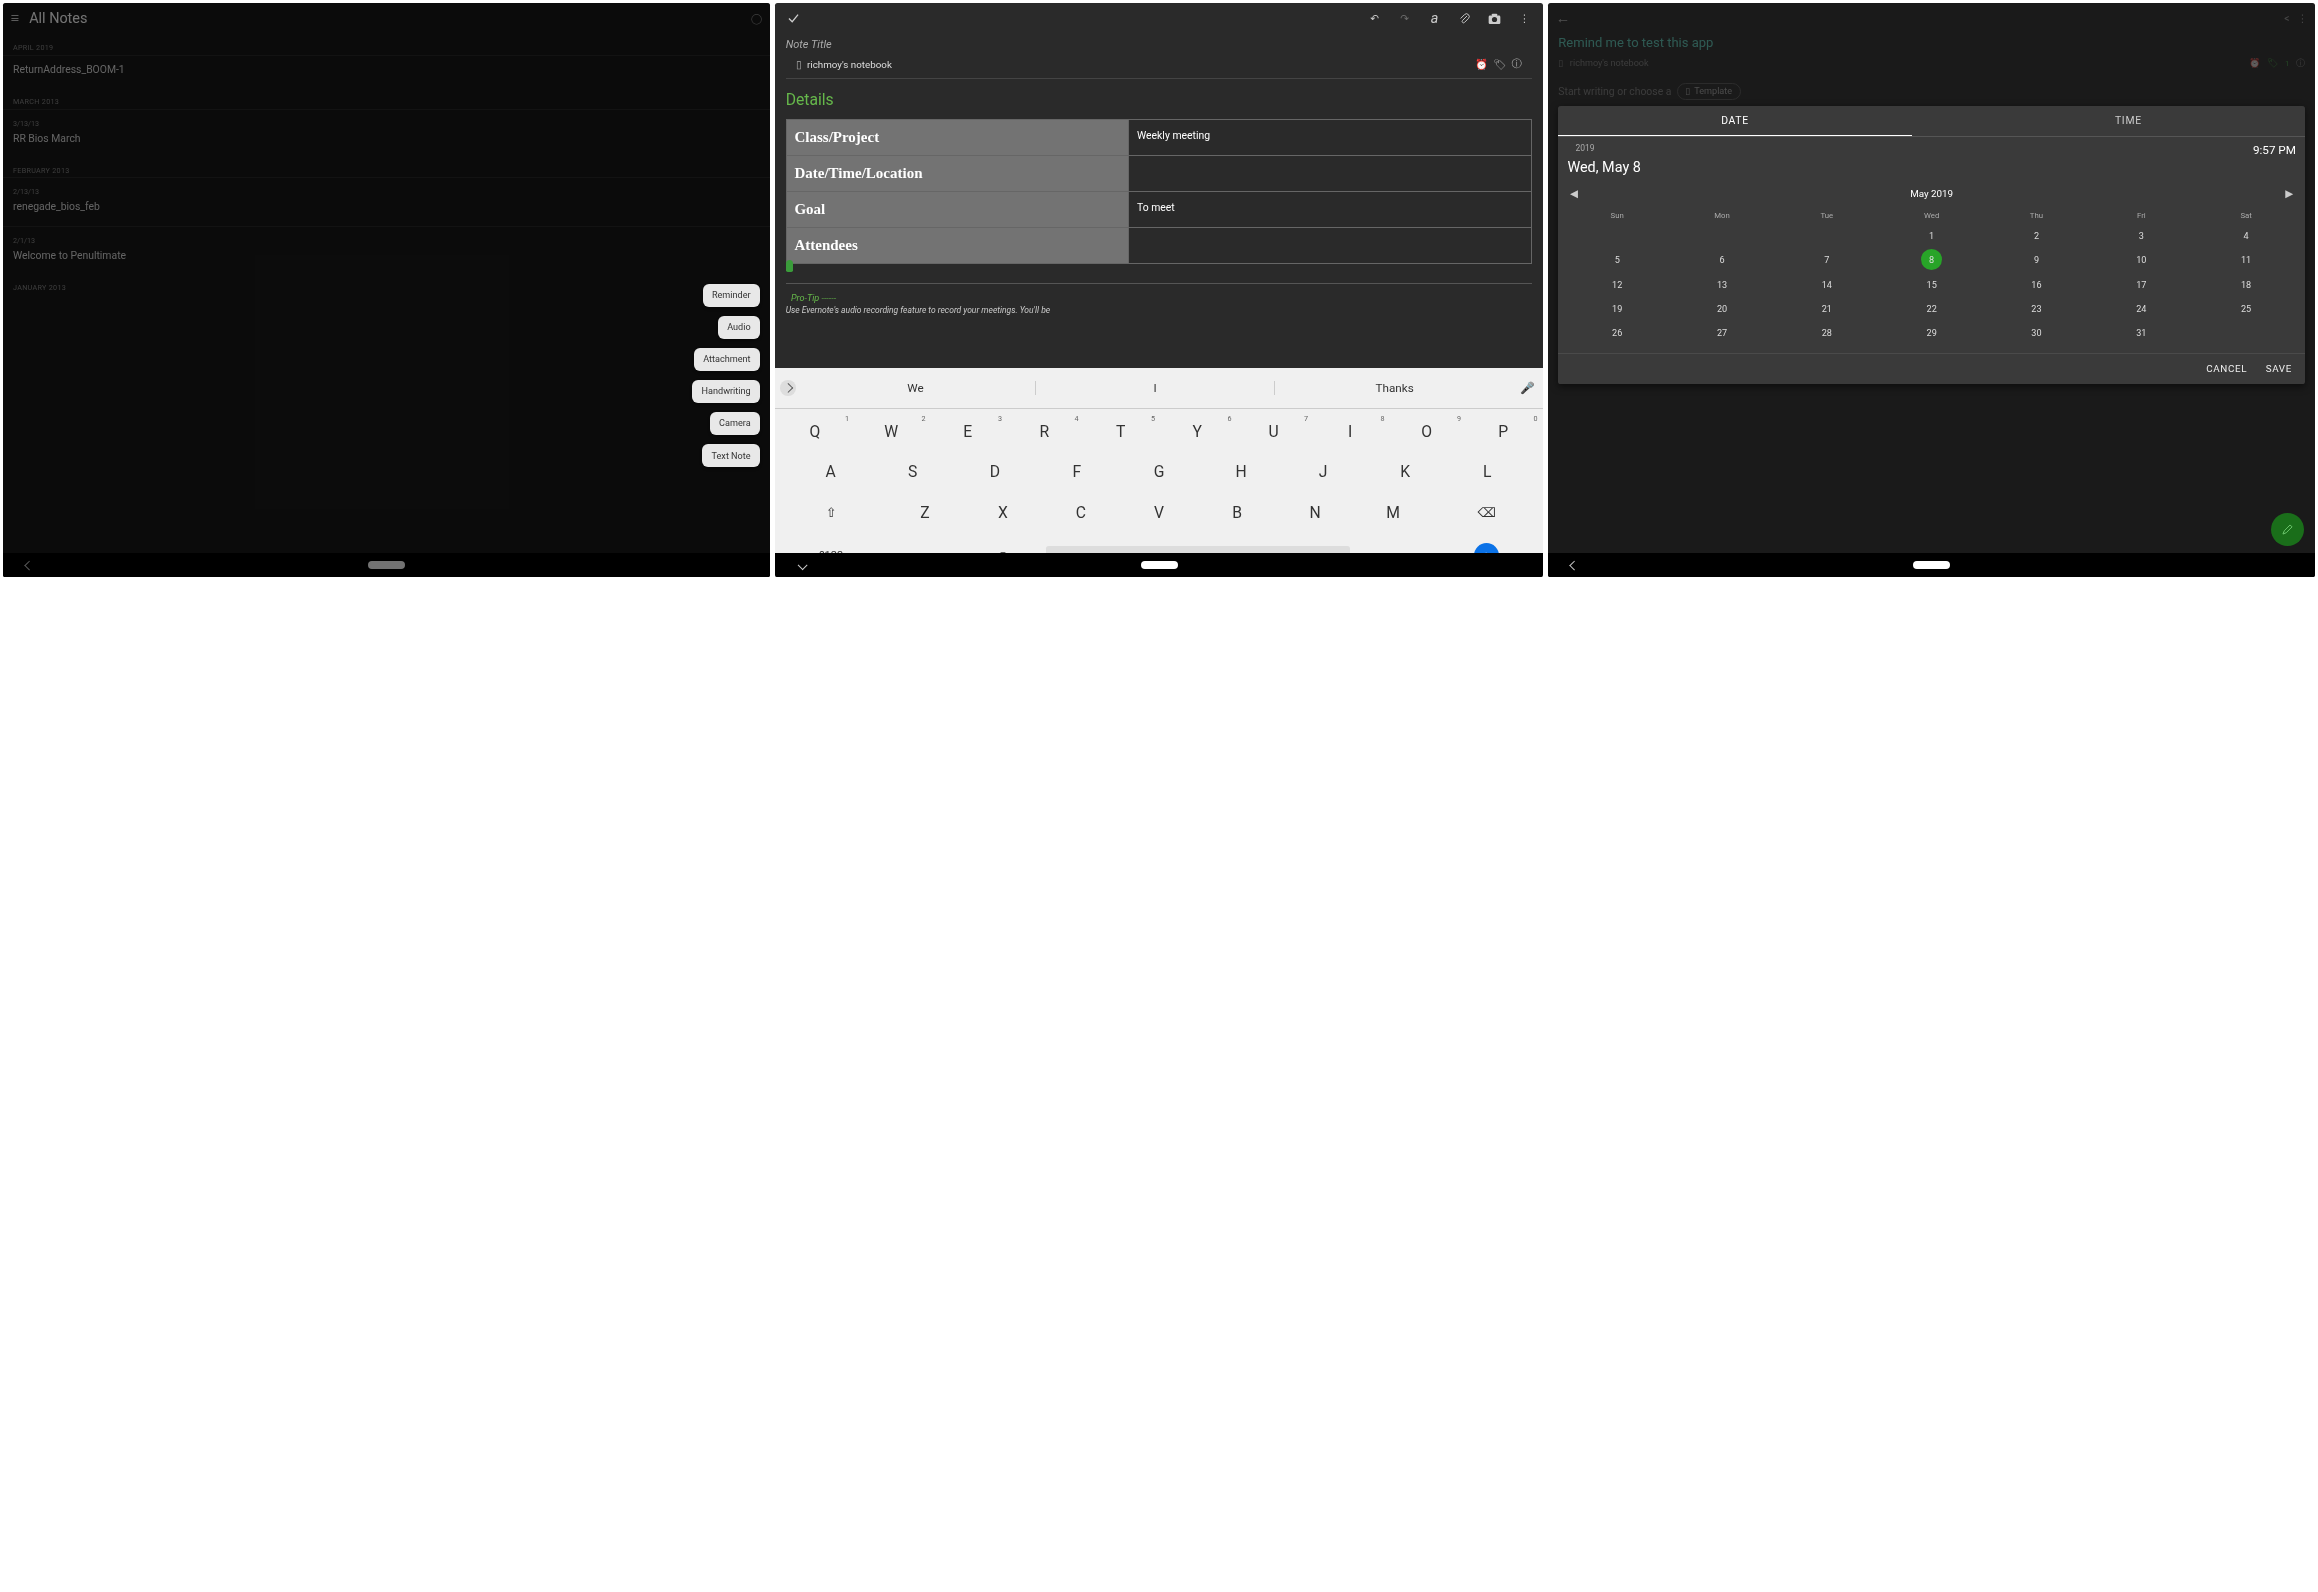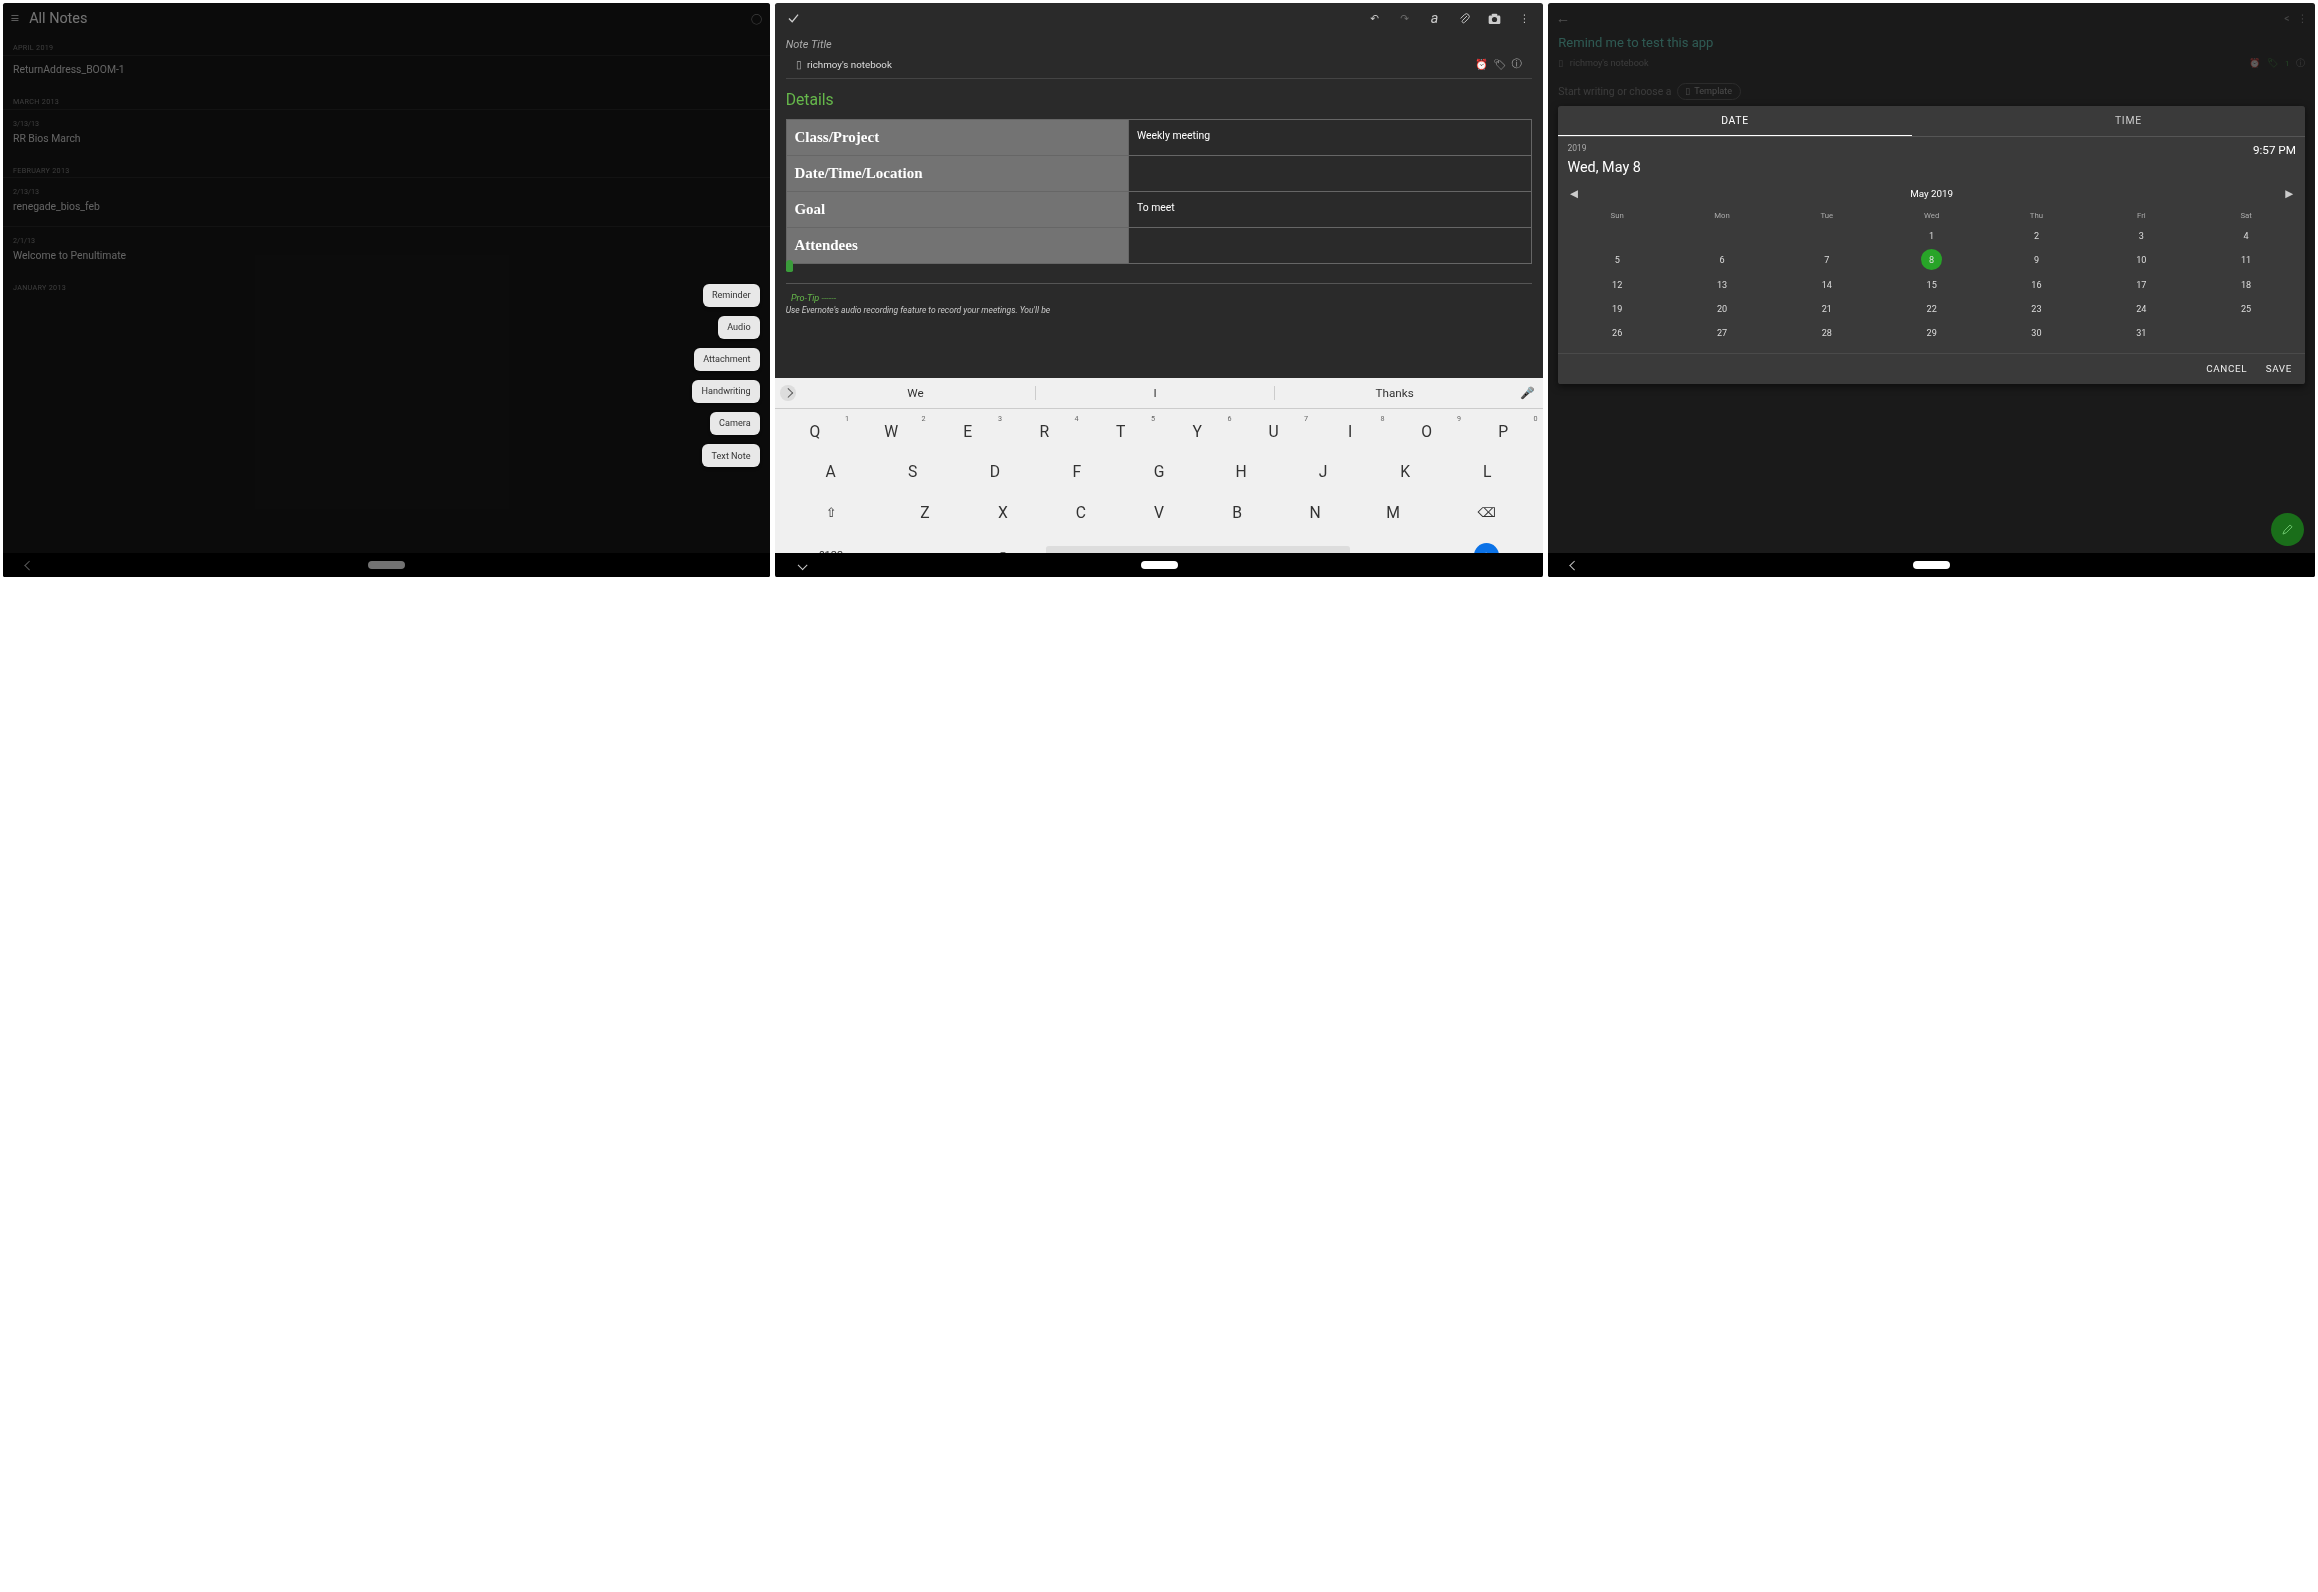--- a/index.html
+++ b/index.html
@@ -32,21 +32,21 @@
   .s2-tbl { margin: 0 10.4px; border: 0.7px solid #666; }
   .s2-row { display: flex; border-bottom: 0.7px solid #666; }
   .s2-row:last-child { border-bottom: none; }
   .s2-c1 { width: 46%; background: #737373; font-weight: 600; padding: 9.1px 7.8px; font-size: 15px; border-right: 0.7px solid #666; font-family: Liberation Serif, serif; }
   .s2-c2 { flex: 1; padding: 9.1px 7.8px; font-size: 10.4px; }
   .s2-hr { border-top: 0.7px solid #555; margin: 18.3px 10.4px 7.8px; position: relative; }
   .s2-cursor { position: absolute; left: 10.4px; top: -3.9px; width: 7.8px; height: 11.7px; background: #3a9c3a; border-radius: 5.2px 5.2px 2.6px 2.6px; }
   .s2-pt { color: #66b84b; font-style: italic; font-size: 9.1px; padding: 1.3px 15.7px 1.3px; }
   .s2-pttext { font-style: italic; font-size: 8.5px; padding: 1.3px 10.4px; color: #ccc; }
   .kbd { background: #f0f0f0; color: #333; margin-top: auto; }
-  .sugrow { display: flex; align-items: center; padding: 2.6px 1.3px; border-bottom: 0.7px solid #ccc; height: 31px; }
+  .sugrow { display: flex; align-items: center; padding: 2.6px 1.3px; border-bottom: 0.7px solid #ccc; height: 41px; }
   .sugchev { width: 15.7px; height: 15.7px; background: #ddd; border-radius: 7.8px; display: flex; align-items: center; justify-content: center; margin-left: 3.9px;}
   .sug { flex: 1; text-align: center; font-size: 11.7px; border-right: 0.7px solid #ccc; }
   .sug:last-of-type { border: none; }
   .krow { display: flex; justify-content: space-around; padding: 3.9px 1.3px 2.6px; }
   .key { flex: 1; text-align: center; font-size: 15.7px; font-weight: 400; position: relative; height: 37px; display: flex; align-items: center; justify-content: center; }
   .keynum { position: absolute; top: 1.3px; right: 3.9px; font-size: 7.2px; color: #666; }
   .key.wide { flex: 1.4; }
   .key.space { flex: 4; }
   .spacebar { width: 100%; height: 19.6px; background: #ddd; border-radius: 2.6px; margin: 0 3.9px; }
   .enter { width: 25px; height: 25px; background: #0b72e7; border-radius: 50%; display: flex; align-items: center; justify-content: center; }
@@ -55,21 +55,21 @@
   .s3-dim { opacity: 0.3; }
   .s3-hdr { display: flex; padding: 7.8px; gap: 7.8px; align-items: center; }
   .s3-title { font-size: 13px; padding: 0 10.4px 5.2px; color: #5eead4; }
   .s3-nbrow { display: flex; padding: 1.3px 10.4px; gap: 6.5px; align-items: center; font-size: 9.1px; color: #888;}
   .s3-place { padding: 11.7px 10.4px 0; color: #888; display: flex; gap: 5.2px; align-items: center;}
   .s3-tpl { border: 0.7px solid #555; border-radius: 10.4px; padding: 2.6px 7.8px; font-size: 9.1px; color: #bbb; display: inline-flex; gap: 3.9px; align-items: center;}
   .dlg { background: #3a3a3a; margin: 6.5px 10.4px 0; border-radius: 2.6px; box-shadow: 0 2.6px 7.8px rgba(0,0,0,0.5); }
   .dlg-tabs { display: flex; border-bottom: 0.7px solid #555; gap: 40px; }
   .dlg-tab { flex: 1; text-align: center; padding: 7.8px; font-size: 10.4px; letter-spacing: 0.7px; color: #ccc; }
   .dlg-tab.active { border-bottom: 1.3px solid #fff; color: #fff; }
-  .dlg-head { display: flex; justify-content: space-between; padding: 6.5px 9.1px 1.3px; }
+  .dlg-head { display: flex; justify-content: space-between; padding: 6.5px 9.1px 1.3px; margin-left: 8px; }
   .dlg-yr { font-size: 8.5px; color: #aaa; }
   .dlg-time { font-size: 11.7px; }
   .dlg-date { font-size: 14.4px; padding: 0 9.1px 6.5px; }
   .cal-nav { display: flex; align-items: center; justify-content: space-between; padding: 5.2px 11.7px; }
   .cal-month { font-size: 9.8px; }
   .cal-arrow { color: #ccc; }
   .cal-grid { display: grid; grid-template-columns: repeat(7, 1fr); text-align: center; gap: 2.6px 0; padding: 2.6px 6.5px 9.1px; }
   .cal-dow { font-size: 7.8px; color: #aaa; padding: 2.6px 0; }
   .cal-day { font-size: 9.1px; padding: 5.9px 0; color: #ddd; }
   .cal-day.sel { background: #28a428; border-radius: 50%; width: 21px; height: 21px; margin: 0 auto; display: flex; align-items: center; justify-content: center; padding: 0; }

